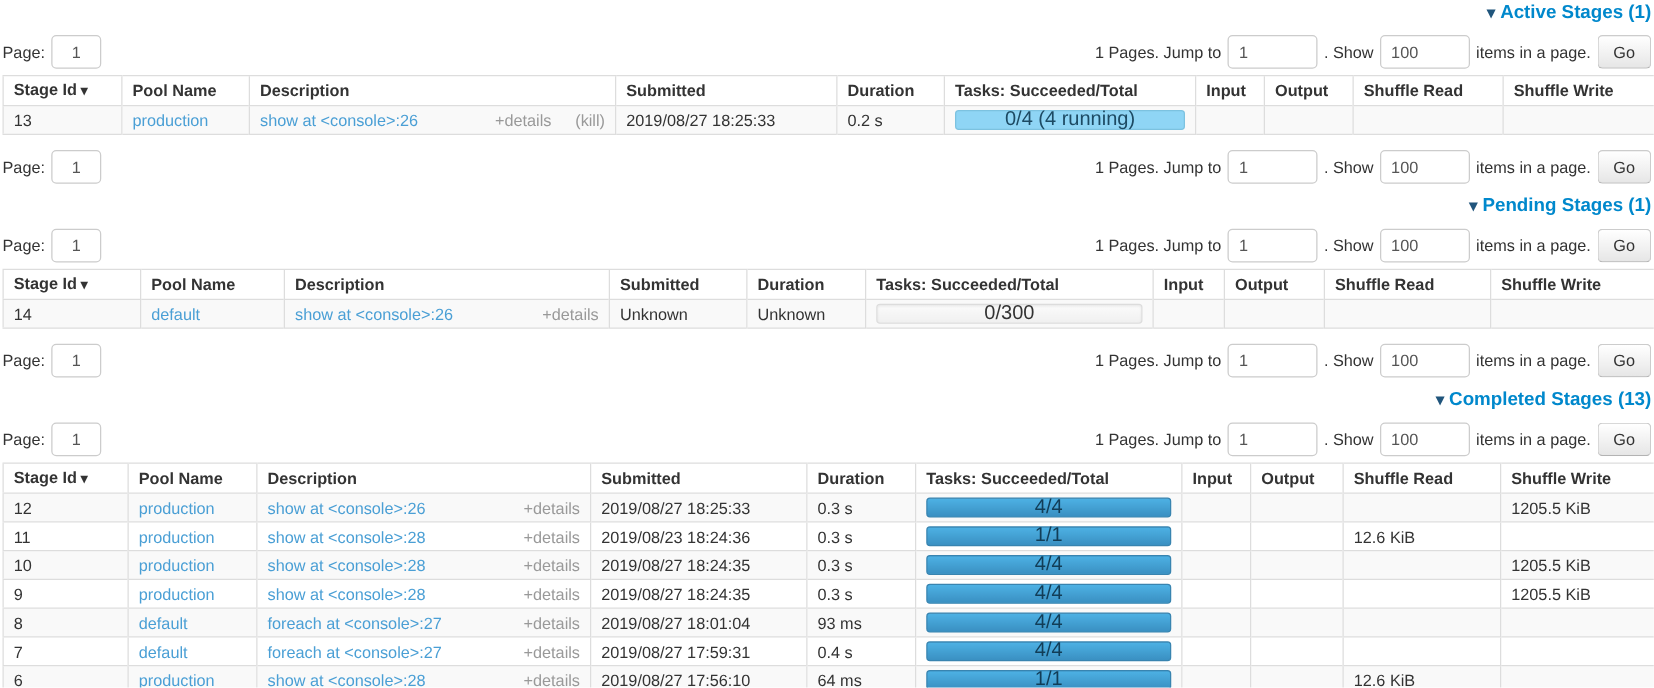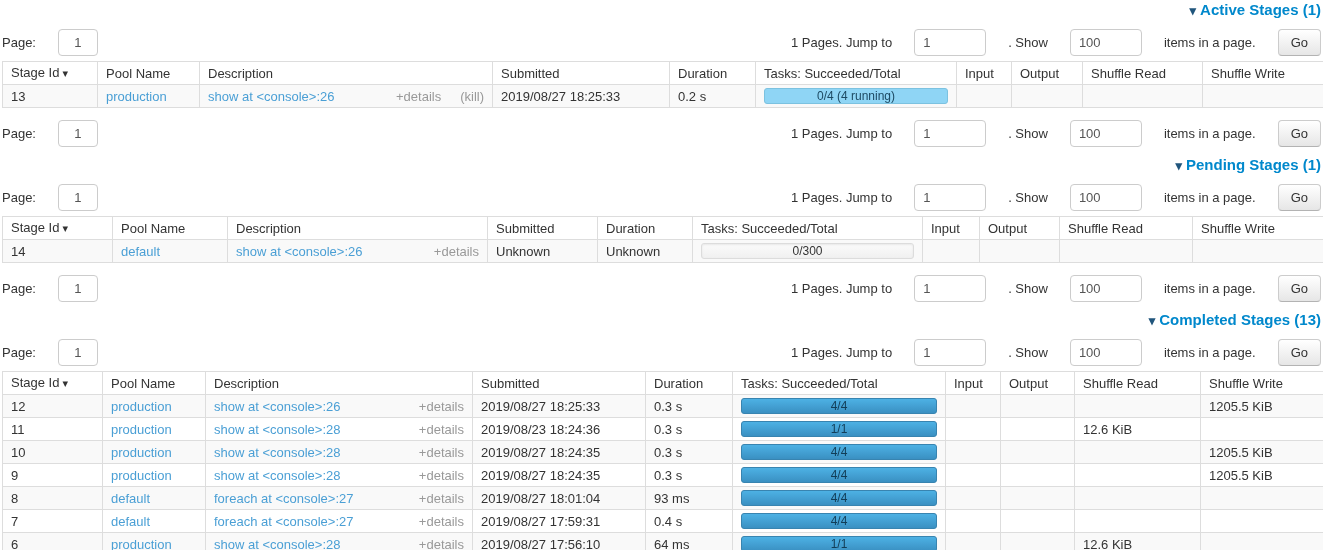--- a/index.html
+++ b/index.html
@@ -13,21 +13,21 @@
   
   .section-heading {
     font-size:15px; font-weight:bold; color:#0088cc;
     margin:10px 0; cursor:pointer; line-height:16px;
   }
   .section-heading:first-child { margin-top:2px;text-align:right; }
   .section-heading .caret { color:#20557c; font-size:13px; margin-right:4px; }
   
   .pager-row { display:flex; justify-content:space-between; align-items:center; margin:10px 0 5px; }
   .pager-row.bottom { margin:12px 0 10px; }
-  .pager-left, .pager-right { display:flex; align-items:center; gap:22px; }
+  .pager-left, .pager-right { display:flex; align-items:center; gap:5px; }
   .plabel { color:#333; }
   input[type=text] {
     height:27px; border:1px solid #ccc; border-radius:4px;
     font-family:inherit; font-size:13px; color:#555; background:#fff;
   }
   .page-input { width:40px; text-align:center; color:#999; }
   .jump-input, .show-input { width:72px; padding:0 8px; color:#444; }
   .go-btn {
     height:27px; padding:0 12px; font-family:inherit; font-size:13px; color:#333;
     background:linear-gradient(#ffffff,#e6e6e6); border:1px solid #ccc; border-bottom-color:#b3b3b3;
@@ -37,32 +37,32 @@
   table.stages {
     width:100%; border-collapse:collapse; table-layout:fixed;
     border:1px solid #ddd; margin:0;
   }
   table.stages th, table.stages td {
     border-left:1px solid #ddd; border-top:1px solid #ddd;
     padding:3px 8px; text-align:left; line-height:15px;
     white-space:nowrap; overflow:hidden; font-size:13px;
   }
   table.stages tr > th:first-child, table.stages tr > td:first-child { border-left:none; }
-  table.stages th { font-weight:normal; background:#fff; color:#333; cursor:pointer;margin-top:40px; }
+  table.stages th { font-weight:bold; background:#fff; color:#333; cursor:pointer;margin-top:40px; }
   table.stages tbody tr:nth-child(odd) { background:#f9f9f9; }
   table.stages tbody tr { border-bottom:1px solid #ddd; }
   .sort-icon { font-size:11px; margin-left:3px; color:#333; }
   a.cell-link { color:#4a9fd5; text-decoration:none; cursor:pointer; }
   .desc-cell .dims { float:right; color:#999; }
   .desc-cell .dims span { margin-left:19px; cursor:pointer; }
   
   td.tasks-cell { padding:3px 4px; }
   .pbar {
     position:relative; height:16px; line-height:14px; border-radius:3px;
-    text-align:center; font-size:12px; width:100%;
+    text-align:center; font-size:16px; width:100%;
   }
   .pbar.running { background:#8fd5f5; border:1px solid #7cc2e0; color:#1d4a63; }
   .pbar.done { background:linear-gradient(#4db1e4,#3a90c2); border:1px solid #3884b0; color:#123d57;text-align:center; }
   .pbar.empty {
     background:linear-gradient(#fbfbfb,#f0f0f0); border:1px solid #dcdcdc; color:#333;
     box-shadow:inset 0 1px 2px rgba(0,0,0,.08);
   }
 </style>
 </head>
 <body>

